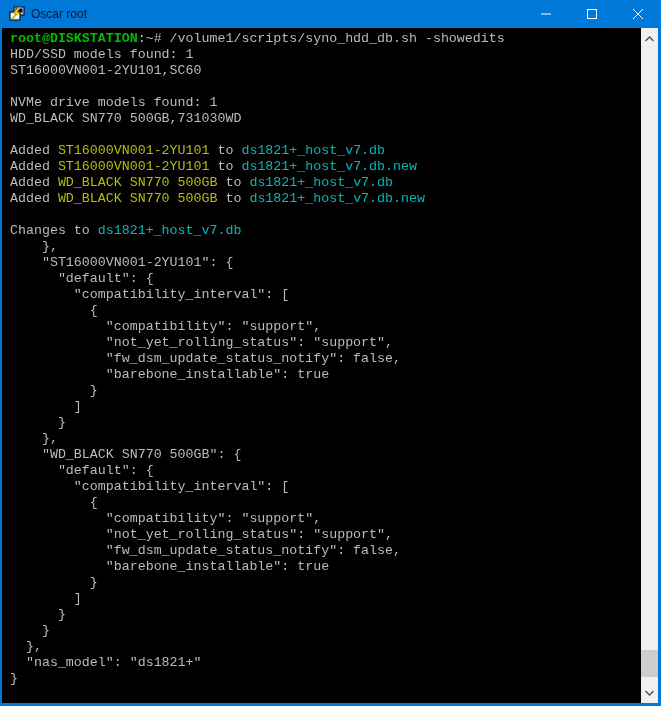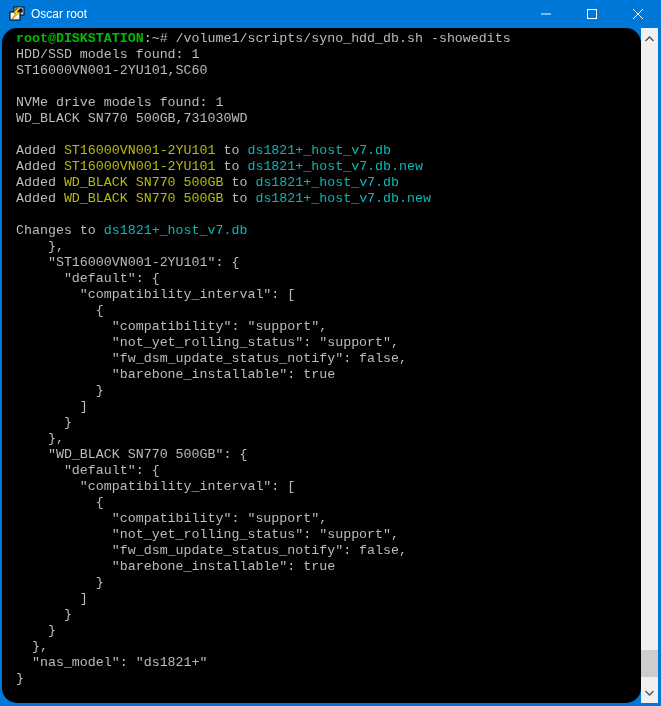--- a/index.html
+++ b/index.html
@@ -10,38 +10,37 @@
     background:#0078d7;
     font-family:"Liberation Sans", sans-serif;
     overflow:hidden;
   }
   .titlebar{
     position:absolute;top:0;left:0;right:0;height:28px;
     display:flex;align-items:center;
   }
   .app-icon{margin-left:9px;width:16px;height:16px;flex:0 0 auto;}
   .title-text{
-    margin-left:6px;color:#ffffff;font-size:12px;line-height:28px;
+    margin-left:6px;color:#0f172a;font-size:12px;line-height:28px;
     white-space:nowrap;
   }
   .caption-buttons{margin-left:auto;display:flex;height:28px;}
   .caption-btn{
     width:46px;height:28px;display:flex;align-items:center;justify-content:center;
     background:transparent;border:none;padding:0;
   }
   .terminal{
     position:absolute;top:28px;left:2px;width:639px;height:675px;
     background:#000000;
     font-family:"Liberation Mono","DejaVu Sans Mono",monospace;
     font-size:13.3px;line-height:16px;
     color:#bbbbbb;
     white-space:pre;
-    padding:3px 0 0 14px;
+    padding:3px 0 0 8px;
     overflow:hidden;
-    border-radius:15px;
   }
   .line{height:16px;}
   .scrollbar{
     position:absolute;top:28px;left:641px;width:17px;height:675px;
     background:#f0f0f0;
   }
   .scroll-arrow{
     position:absolute;left:0;width:17px;height:17px;
     display:flex;align-items:center;justify-content:center;
   }

